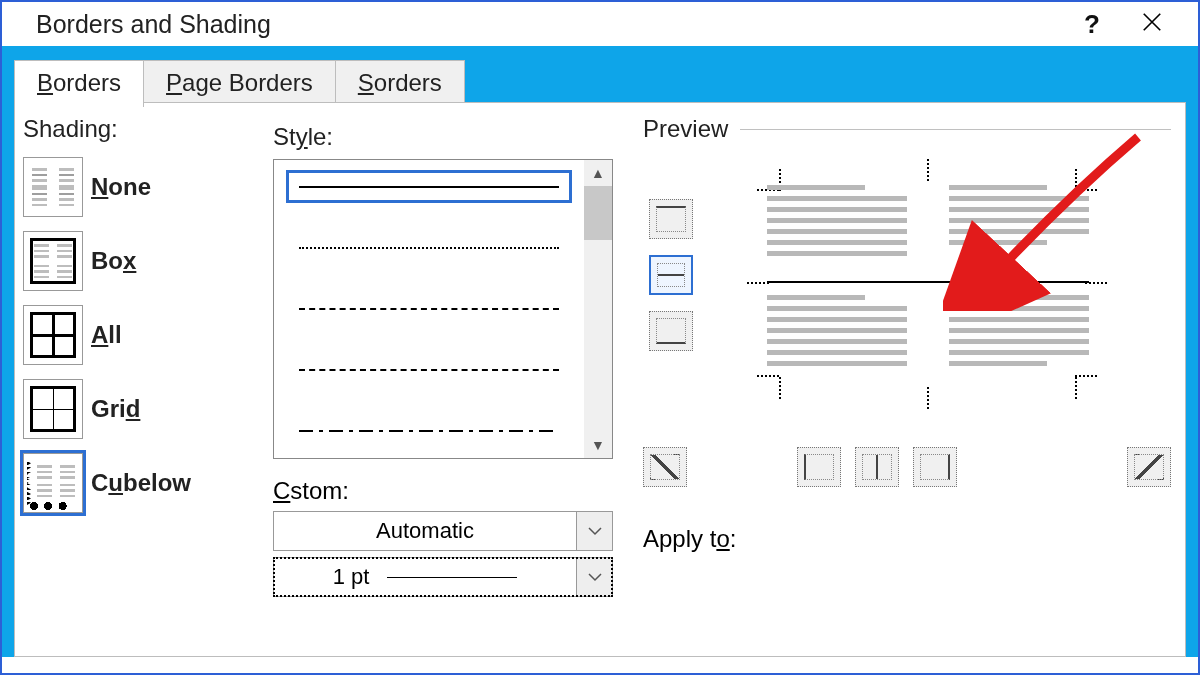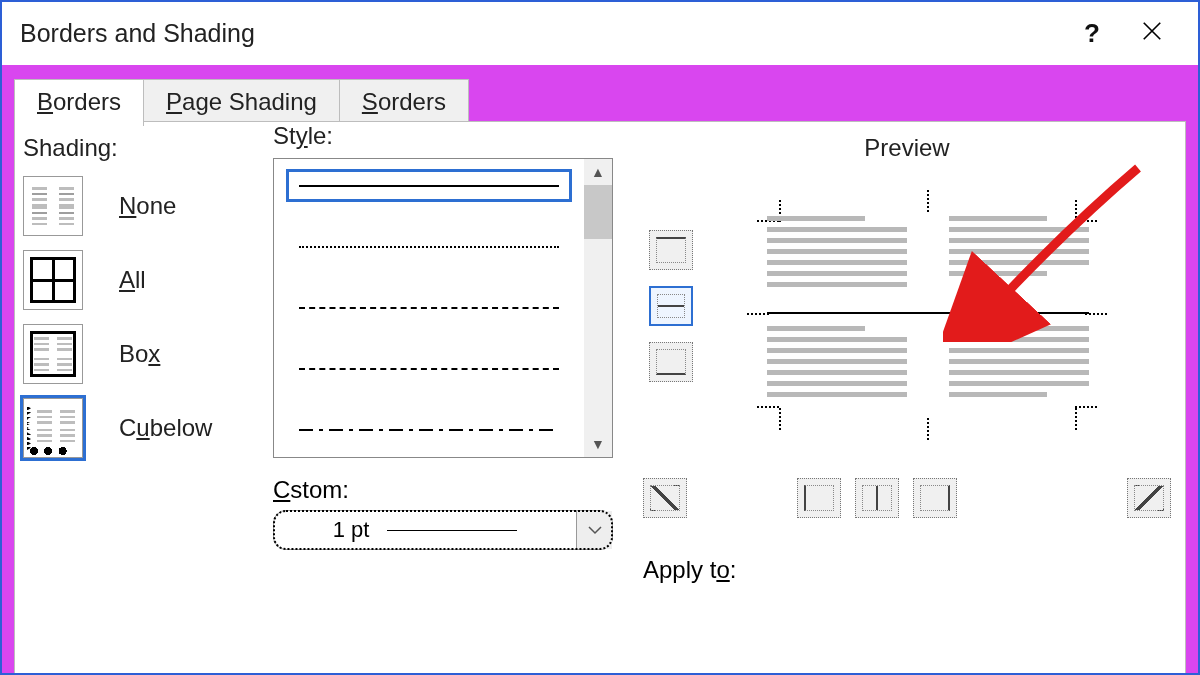--- a/index.html
+++ b/index.html
@@ -7,40 +7,40 @@
     margin: 0;
     font-family: "Segoe UI", Tahoma, sans-serif;
     background: #fff;
     width: 1200px;
     height: 675px;
     overflow: hidden;
     border: 2px solid #2d5fd6;
   }
   .titlebar {
     background: #fff;
-    height: 63px;
+    height: 44px;
     display: flex;
     align-items: center;
-    padding: 0 16px 0 18px;
+    padding: 0 16px 0 34px;
   }
   .titlebar .title {
     font-size: 25px;
     color: #222;
     flex: 1;
   }
   .titlebar .help, .titlebar .close {
     width: 60px;
     text-align: center;
     font-size: 26px;
     color: #111;
   }
   .titlebar .help { font-weight: bold; }
   .titlebar .close svg { width: 22px; height: 22px; }
   .workarea {
-    background: #d946ef;
+    background: #0ea5e9;
     height: calc(100% - 60px);
     position: relative;
   }
   .tabs {
     display: flex;
     position: absolute;
     top: 14px; left: 12px;
     gap: 0;
   }
   .tab {
@@ -73,22 +73,23 @@
   }
   .sec-label {
     font-size: 24px;
     color: #222;
     margin-bottom: 8px;
   }
   .setting-row {
     display: flex;
     align-items: center;
     margin-top: 14px;
-    gap: 36px;
+    gap: 8px;
     cursor: pointer;
+    font-weight: bold;
   }
   .setting-icon {
     width: 60px; height: 60px;
     border: 1px solid #999;
     background: #fff;
     position: relative;
     flex-shrink: 0;
   }
   .setting-icon.selected {
     outline: 3px solid #2d6fd2;
@@ -121,21 +122,21 @@
   .ic-custom .bot { position:absolute; left:0; right:0; bottom:-4px; height:10px;
     background:
       radial-gradient(circle at 10% 50%, #000 4px, transparent 4px),
       radial-gradient(circle at 40% 50%, #000 4px, transparent 4px),
       radial-gradient(circle at 70% 50%, #000 4px, transparent 4px);
   }
 
   
   .col-style {
     position: absolute;
-    left: 258px; top: 0; width: 340px;
+    left: 258px; top: 20px; width: 340px;
   }
   .style-list {
     border: 1px solid #888;
     height: 300px;
     margin-top: 6px;
     display: flex;
   }
   .style-items { flex:1; padding: 10px 12px; display:flex; flex-direction:column; gap: 28px; }
   .style-item {
     height: 40px;
@@ -162,31 +163,31 @@
     border:1px solid #999;
     height:40px;
     display:flex;
     align-items:center;
     cursor:pointer;
     background:#fff;
   }
   .dd .txt { flex:1; text-align:center; font-size:22px; }
   .dd .btn { width:36px; height:100%; border-left:1px solid #999; background:#eee; display:flex; align-items:center; justify-content:center;}
   .dd .btn svg{ width:14px; height:10px;}
-  .dd.width { outline:2px dotted #000; outline-offset:-2px;border-radius:13px;}
+  .dd.width { outline:2px dotted #000; outline-offset:-2px;}
   .dd.width .txt { display:flex; align-items:center; justify-content:center; gap:18px;}
   .dd.width .wline { width:130px; border-top:1.5px solid #000;}
 
   
   .col-preview {
     position: absolute;
     left: 628px; top: 12px; right: 14px;
   }
   .prev-header {
-    display:flex; align-items:center; gap:12px;flex-direction:column;
+    display:flex; align-items:center; gap:12px;
   }
   .prev-header .hline { flex:1; height:1px; background:#c0c0c0;}
   .prev-hint {
     text-align:center;
     font-size:24px;
     color:#222;
     line-height:1.3;
     margin-top: 8px;
   }
   .diagram-wrap {
@@ -276,21 +277,21 @@
     <svg viewBox="0 0 24 24">
         <path d="M3 3 L21 21 M21 3 L3 21" stroke="#000" stroke-width="1.8" fill="none"></path>
       </svg>
   </div>
 </div>
 
 <div class="workarea">
 
   <div class="tabs">
     <div class="tab active"><span class="ul1">B</span><span>orders</span></div>
-    <div class="tab"><span class="ul1">P</span><span>age Shading</span></div>
+    <div class="tab"><span class="ul1">P</span><span>age Borders</span></div>
     <div class="tab"><span class="ul1">S</span><span>orders</span></div>
   </div>
 
   <div class="panel">
 
     <div class="col-setting">
       <div class="sec-label">Shading:</div>
 
       <div class="setting-row">
         <div class="setting-icon">
@@ -313,27 +314,20 @@
               <span></span>
             </div>
           <div class="lines2 alt" style="right:8px;bottom:10px;">
               <span></span>
               <span></span>
               <span></span>
               <span></span>
             </div>
         </div>
         <div class="setting-label"><span class="ul1">N</span><span>one</span></div>
-      </div>
-
-      <div class="setting-row">
-        <div class="setting-icon">
-          <div class="ic-all-border"></div>
-        </div>
-        <div class="setting-label"><span class="ul1">A</span><span>ll</span></div>
       </div>
 
       <div class="setting-row">
         <div class="setting-icon">
           <div class="ic-box-border"></div>
           <div class="lines2" style="left:10px;top:12px;">
               <span></span>
               <span></span>
               <span></span>
             </div>
@@ -349,20 +343,33 @@
             </div>
           <div class="lines2" style="right:10px;bottom:12px;">
               <span></span>
               <span></span>
               <span></span>
             </div>
         </div>
         <div class="setting-label">Bo<span class="ul1">x</span></div>
       </div>
 
+      <div class="setting-row">
+        <div class="setting-icon">
+          <div class="ic-all-border"></div>
+        </div>
+        <div class="setting-label"><span class="ul1">A</span><span>ll</span></div>
+      </div>
+
+      <div class="setting-row">
+        <div class="setting-icon">
+          <div class="ic-grid-border"></div>
+        </div>
+        <div class="setting-label">Gri<span class="ul1">d</span></div>
+      </div>
 
       <div class="setting-row">
         <div class="setting-icon selected">
           <div class="ic-custom">
             <div class="wavy"></div>
             <div class="lines2" style="left:8px;top:6px;">
                 <span></span>
                 <span></span>
                 <span></span>
               </div>
@@ -410,20 +417,28 @@
         </div>
         <div class="sbar">
           <div class="arr">▲</div>
           <div class="thumb"></div>
           <div class="track"></div>
           <div class="arr">▼</div>
         </div>
       </div>
 
       <div class="sub-label"><span class="ul1">C</span><span>stom:</span></div>
+      <div class="dd">
+        <div class="txt">Automatic</div>
+        <div class="btn">
+          <svg viewBox="0 0 14 10">
+              <path d="M1 2 L7 8 L13 2" stroke="#555" stroke-width="1.5" fill="none"></path>
+            </svg>
+        </div>
+      </div>
 
       <div class="dd width">
         <div class="txt">
           <span>1 pt</span>
           <span class="wline"></span>
         </div>
         <div class="btn">
           <svg viewBox="0 0 14 10">
               <path d="M1 2 L7 8 L13 2" stroke="#555" stroke-width="1.5" fill="none"></path>
             </svg>

